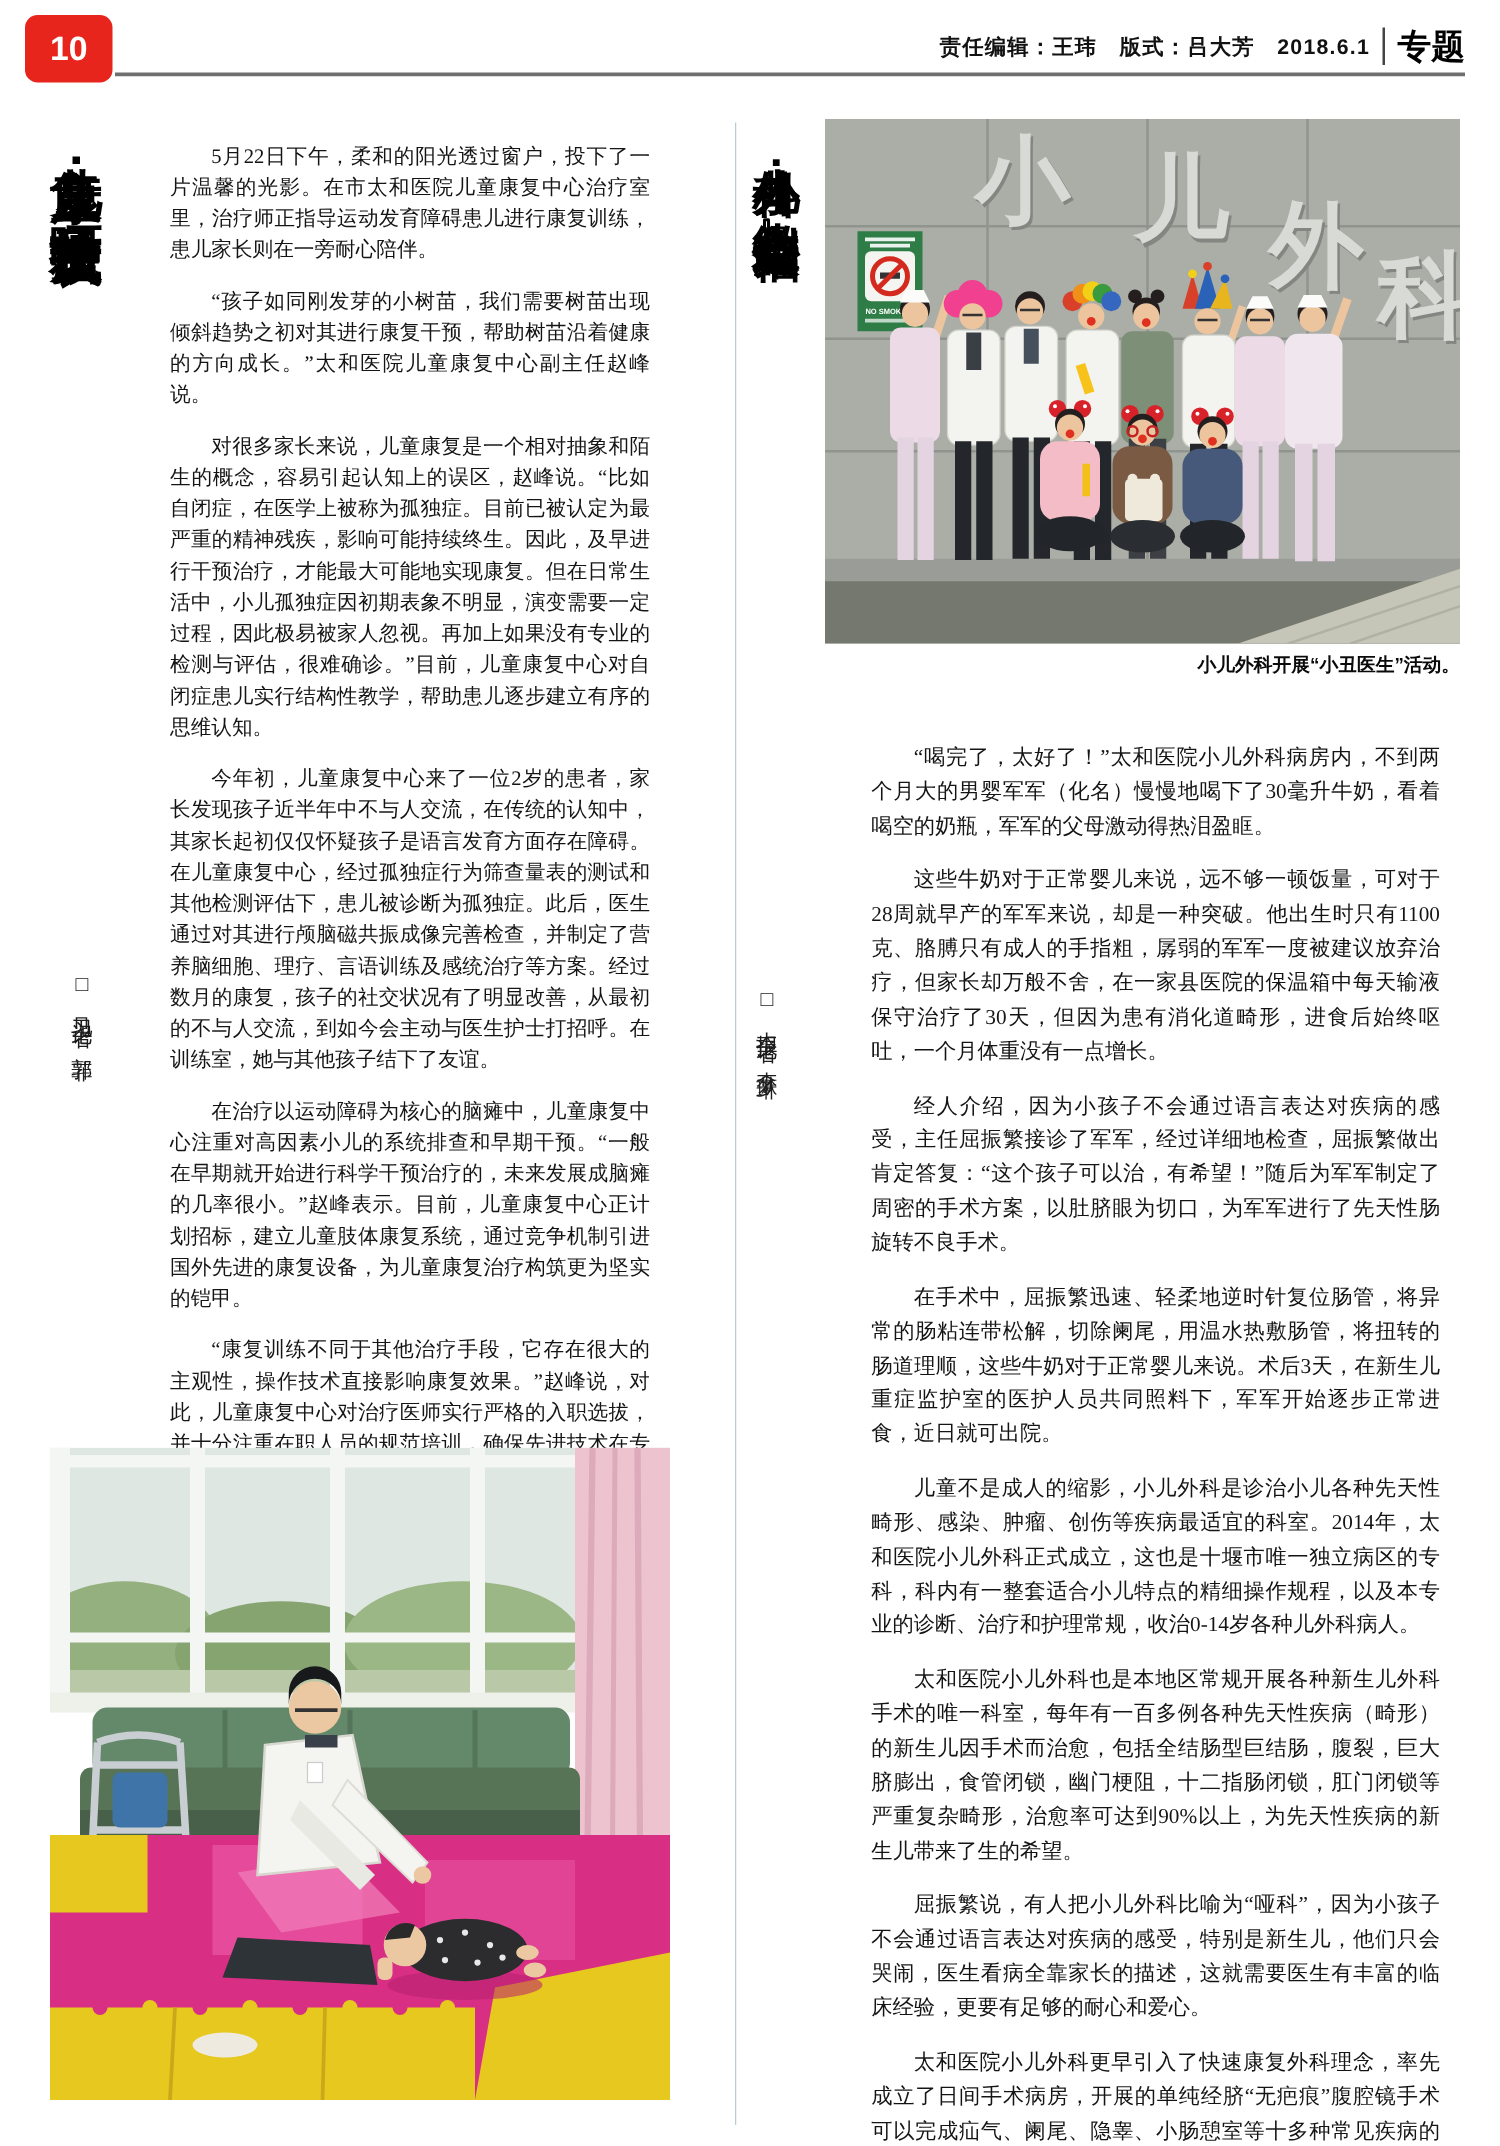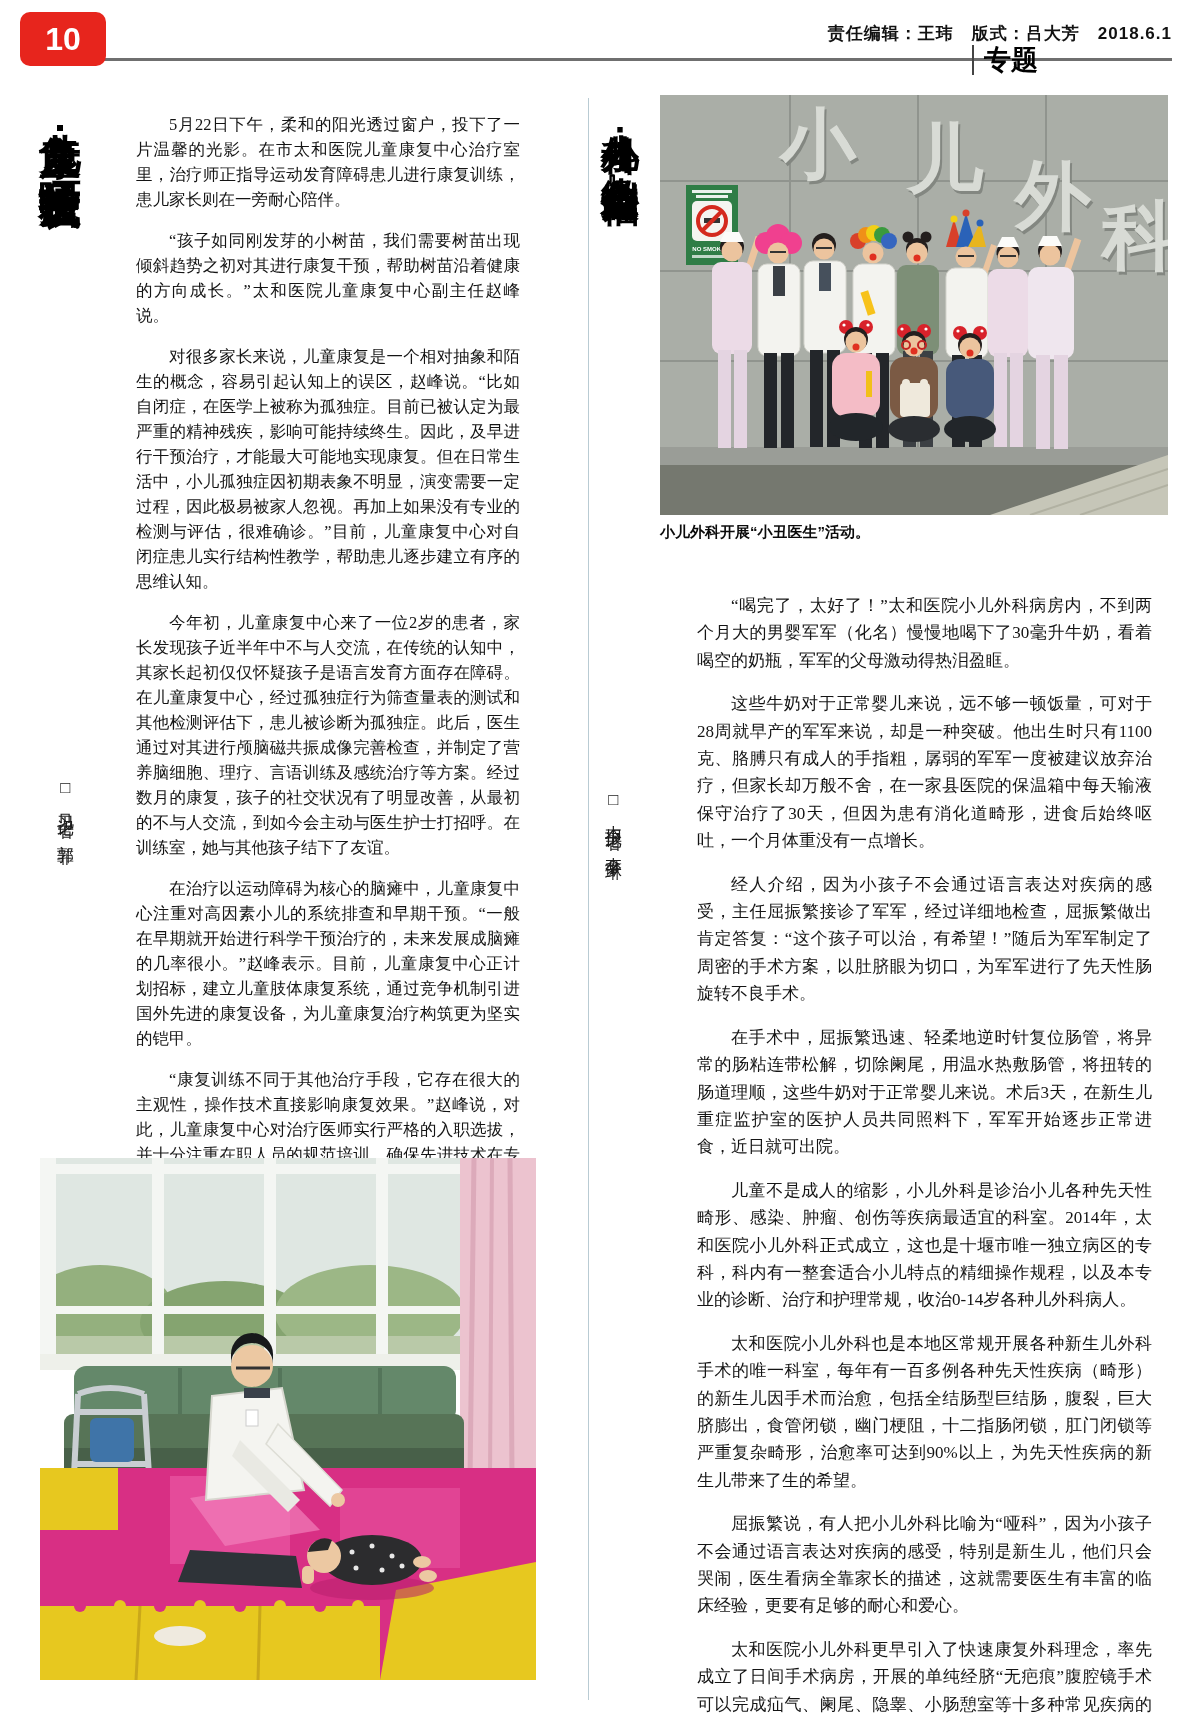--- a/index.html
+++ b/index.html
@@ -1,24 +1,24 @@
 <!DOCTYPE html>
 <html><head>
 <meta charset="utf-8">
 <style>
   html,body{margin:0;padding:0;background:#e9e9e9;}
   .page{position:relative;width:1200px;height:1717px;background:#ffffff;overflow:hidden;
         font-family:"Liberation Serif",serif;}
   
-  .page-num{position:absolute;left:20px;top:12px;width:86px;height:54px;background:#e7251d;
+  .page-num{position:absolute;left:20px;top:12px;width:70px;height:54px;background:#e7251d;
             border-radius:10px;color:#fff;font-family:"Liberation Sans",sans-serif;
-            font-weight:700;font-size:32px;line-height:54px;text-align:center;z-index:3;}
+            font-weight:700;font-size:27px;line-height:54px;text-align:center;z-index:3;}
   .header-rule{position:absolute;left:92px;top:58px;width:1080px;height:3px;background:#6f6f6f;}
   .header-meta{position:absolute;top:22px;right:28px;display:flex;align-items:center;
-               font-family:"Liberation Sans",sans-serif;flex-direction:column;}
+               font-family:"Liberation Sans",sans-serif;}
   .edition{font-size:17px;font-weight:700;color:#111;letter-spacing:1px;}
   .section{font-size:27px;font-weight:900;color:#000;border-left:2px solid #444;
            padding-left:10px;margin-left:10px;line-height:30px;text-align:center;}
   
   .v-headline{position:absolute;writing-mode:vertical-rl;text-orientation:upright;
               font-family:"Liberation Serif",serif;font-weight:900;color:#000;}
   #headline-left{left:32px;top:100px;font-size:42px;height:572px;letter-spacing:1px;}
   #headline-right{left:594px;top:104px;font-size:38px;height:600px;letter-spacing:1px;}
   .v-byline{position:absolute;writing-mode:vertical-rl;text-orientation:upright;
             font-family:"Liberation Sans",sans-serif;font-size:17px;letter-spacing:3px;color:#1c1c1c;}
@@ -29,21 +29,21 @@
   
   .article-body{position:absolute;text-align:justify;color:#141414;}
   .article-body p{margin:16px;text-indent:2em;}
   #body-left{left:120px;top:96px;width:416px;font-size:16.5px;line-height:25px;}
   #body-right{left:681px;top:576px;width:487px;font-size:17px;line-height:27.4px;}
   
   .photo{position:absolute;overflow:hidden;}
   #photo-top{left:660px;top:95px;width:508px;height:420px;}
   #photo-bottom{left:40px;top:1158px;width:496px;height:522px;}
   .caption{position:absolute;font-family:"Liberation Sans",sans-serif;font-weight:700;
-           font-size:15px;color:#0a0a0a;}
+           font-size:15px;color:#0a0a0a;text-align:right;}
   #caption-top{left:660px;top:523px;width:508px;}
   #caption-bottom{left:40px;top:1688px;width:496px;}
 </style>
 </head>
 <body>
 
 <div class="page">
 
   <div class="page-num">
     <span>10</span>

